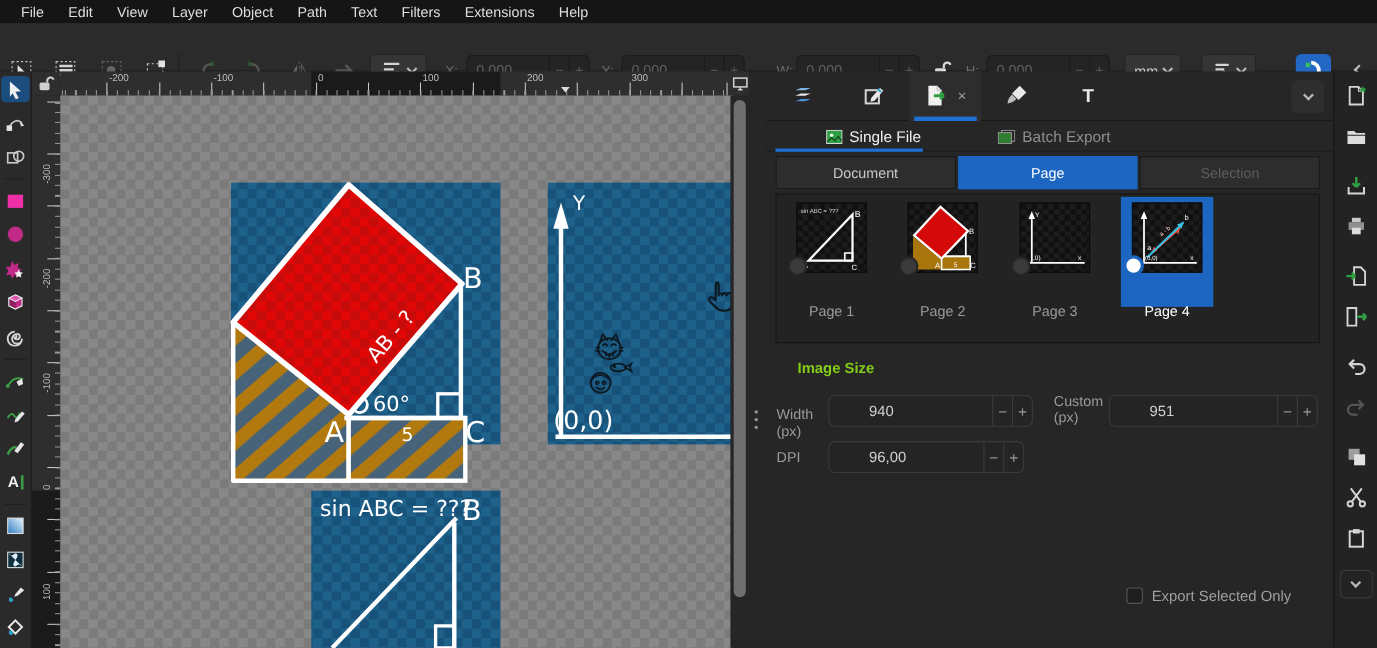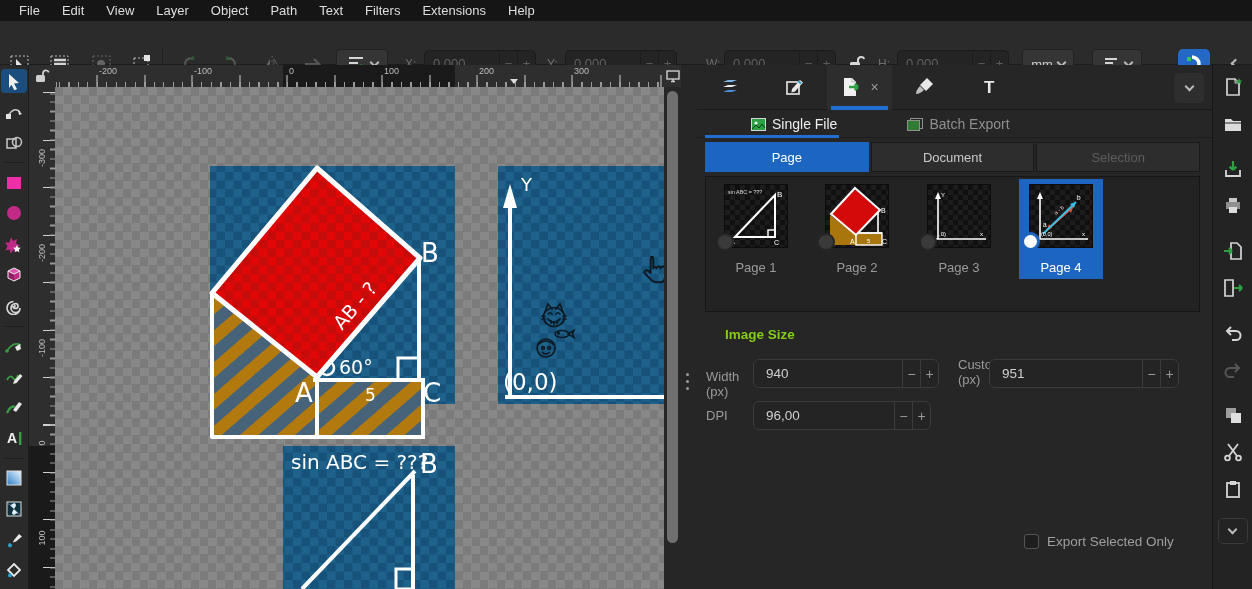--- a/index.html
+++ b/index.html
@@ -73,27 +73,27 @@
   .subtab.active::after{content:"";position:absolute;left:-2px;right:-2px;bottom:0;height:3px;background:#1e6fd0;}
   .subtab.inactive{color:#8f8f8f;}
   .modes{position:absolute;left:8px;top:77px;width:495px;height:30px;display:flex;gap:2px;}
   .mode{flex:1;background:#2d2d2d;border:1px solid #1a1a1a;color:#c9c9c9;display:flex;align-items:center;justify-content:center;font-size:13px;}
   .mode.active{background:#1c66c2;color:#fff;border-color:#1c66c2;}
   .mode.disabled{color:#5d5d5d;}
   .thumbpanel{position:absolute;left:8px;top:111px;width:495px;height:136px;background:#232323;border:1px solid #161616;}
   .tile{position:absolute;top:2px;width:84px;height:100px;display:flex;flex-direction:column;align-items:center;}
   .tile.selected{background:#1c66c2;}
   .thumb{position:relative;width:64px;height:64px;margin-top:5px;background-color:#151515;background-image:repeating-conic-gradient(#1c1c1c 0% 25%,#101010 0% 50%);background-size:10px 10px;border:1px solid #0c0c0c;}
-  .tlabel{margin-top:12px;font-size:13px;color:#9a9a9a;}
+  .tlabel{margin-top:27px;font-size:13px;color:#9a9a9a;}
   .tile.selected .tlabel{color:#fff;}
   .radio{position:absolute;left:-9px;bottom:-4px;width:18px;height:18px;border-radius:50%;background:#3a3a3a;border:2px solid #262626;}
   .radio.sel{background:#fff;border:3px solid #1c66c2;width:19px;height:19px;}
   .sizehead{position:absolute;left:28px;top:262px;font-weight:bold;color:#84cc16;font-size:13.5px;}
   .plabel{position:absolute;color:#9a9a9a;font-size:13px;line-height:15px;}
-  .pspin{position:absolute;height:29px;display:flex;align-items:stretch;background:#242424;border:1px solid #3b3b3b;border-radius:6px;overflow:hidden;}
+  .pspin{position:absolute;height:29px;display:flex;align-items:stretch;background:#242424;border:1px solid #3b3b3b;border-radius:6px;overflow:hidden;padding-left:24px;}
   .pspin input{flex:1;width:110px;background:transparent;border:none;outline:none;color:#cfcfcf;font-size:13.5px;padding:0 12px;font-family:inherit;}
   .pspin .sbtn{width:18px;display:flex;align-items:center;justify-content:center;color:#9a9a9a;border-left:1px solid #3b3b3b;font-size:14px;}
   .chkrow{position:absolute;left:327px;top:469px;display:flex;align-items:center;gap:8px;}
   .chk{width:15px;height:15px;border:1px solid #555;border-radius:3px;background:#1e1e1e;}
   .chklabel{color:#9f9f9f;font-size:13.5px;}
   .bgrow{position:absolute;left:319px;top:491px;display:flex;align-items:center;gap:18px;}
   .swatch{width:45px;height:27px;border:1px solid #3a3a3a;border-radius:4px;overflow:hidden;display:flex;}
   .swatch .l{width:50%;background-color:#cfcfcf;background-image:repeating-conic-gradient(#fff 0% 25%,#b5b5b5 0% 50%);background-size:12px 12px;}
   .swatch .r{width:50%;background:#000;}
 
@@ -514,22 +514,22 @@
       <div class="subtab inactive">
         <svg width="16" height="13">
             <rect x="3.5" y="0.5" width="12" height="10" fill="none" stroke="#8f8f8f"></rect>
             <rect x="0.5" y="2.5" width="12" height="10" fill="#2e7d32" stroke="#8f8f8f"></rect>
           </svg>
         <span>Batch Export</span>
       </div>
     </div>
 
     <div class="modes">
+      <div class="mode">Document</div>
       <div class="mode active">Page</div>
-      <div class="mode">Document</div>
       <div class="mode disabled">Selection</div>
     </div>
 
     <div class="thumbpanel">
 
       <div class="tile" style="left:8px">
         <div class="thumb">
           <svg width="62" height="62" viewBox="0 0 62 62">
             <polygon points="10,52 50,10 50,52" fill="none" stroke="#fff" stroke-width="2"></polygon>
             <rect x="43" y="45" width="7" height="7" fill="none" stroke="#fff" stroke-width="1.4"></rect>
@@ -604,21 +604,21 @@
     </div>
     <div class="pspin" style="left:56px;top:294px;width:186px">
       <input value="940" style="">
       <div class="sbtn">−</div>
       <div class="sbtn">+</div>
     </div>
     <div class="plabel" style="left:261px;top:292px">
       <span>Custom</span><br>
       <span>(px)</span>
     </div>
-    <div class="pspin" style="left:292px;top:294px;width:190px">
+    <div class="pspin" style="left:311px;top:294px;width:190px">
       <input value="951" style="">
       <div class="sbtn">−</div>
       <div class="sbtn">+</div>
     </div>
     <div class="plabel" style="left:9px;top:343px">DPI</div>
     <div class="pspin" style="left:56px;top:336px;width:178px">
       <input value="96,00" style="">
       <div class="sbtn">−</div>
       <div class="sbtn">+</div>
     </div>

